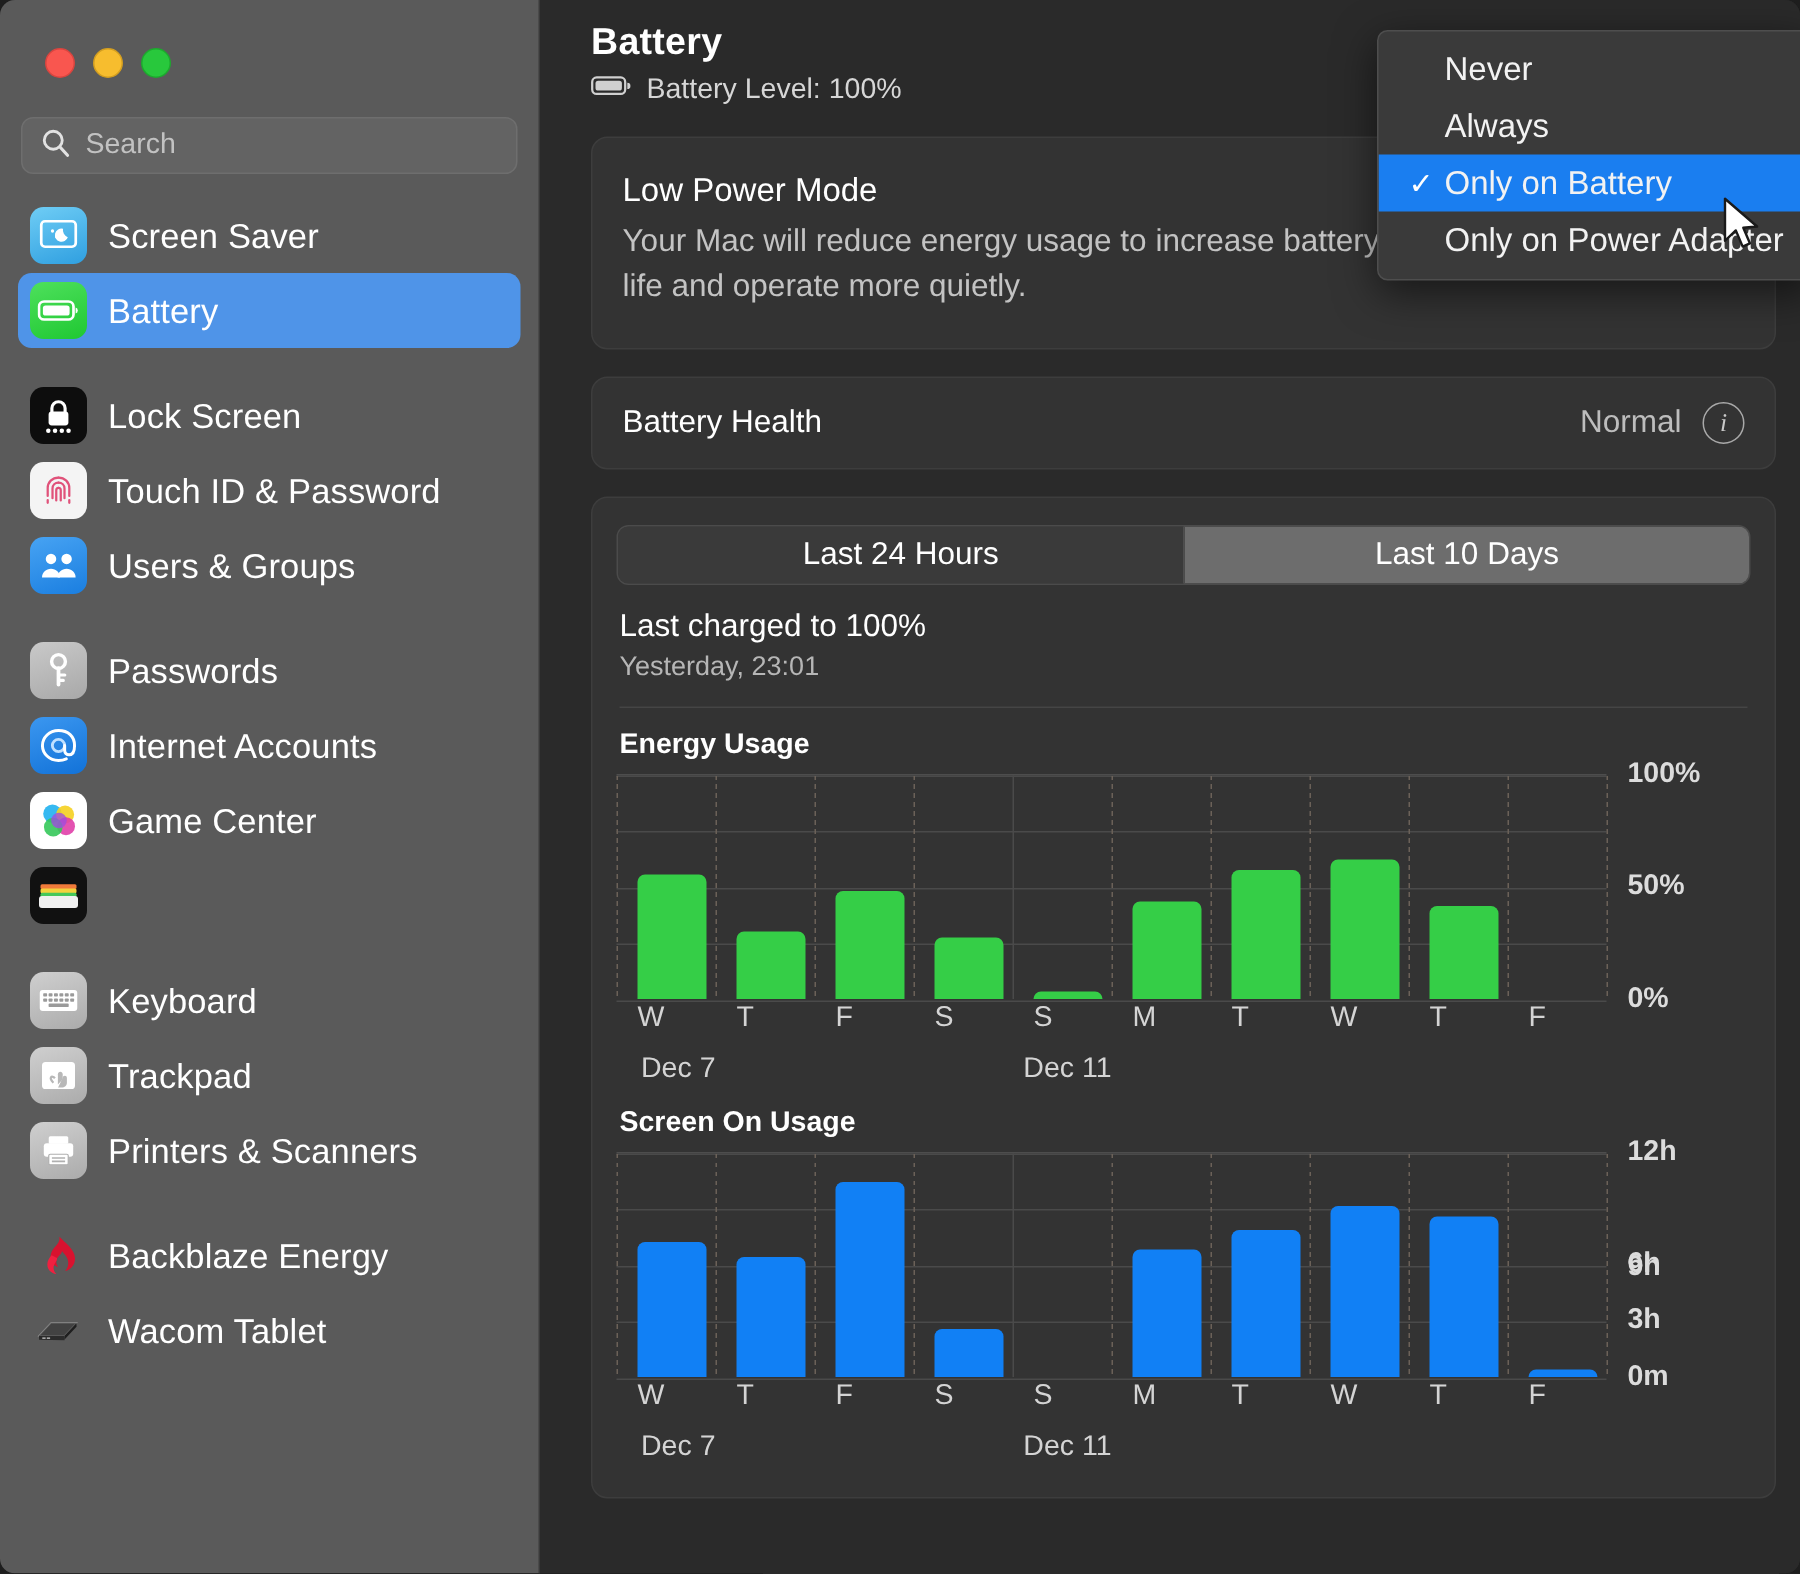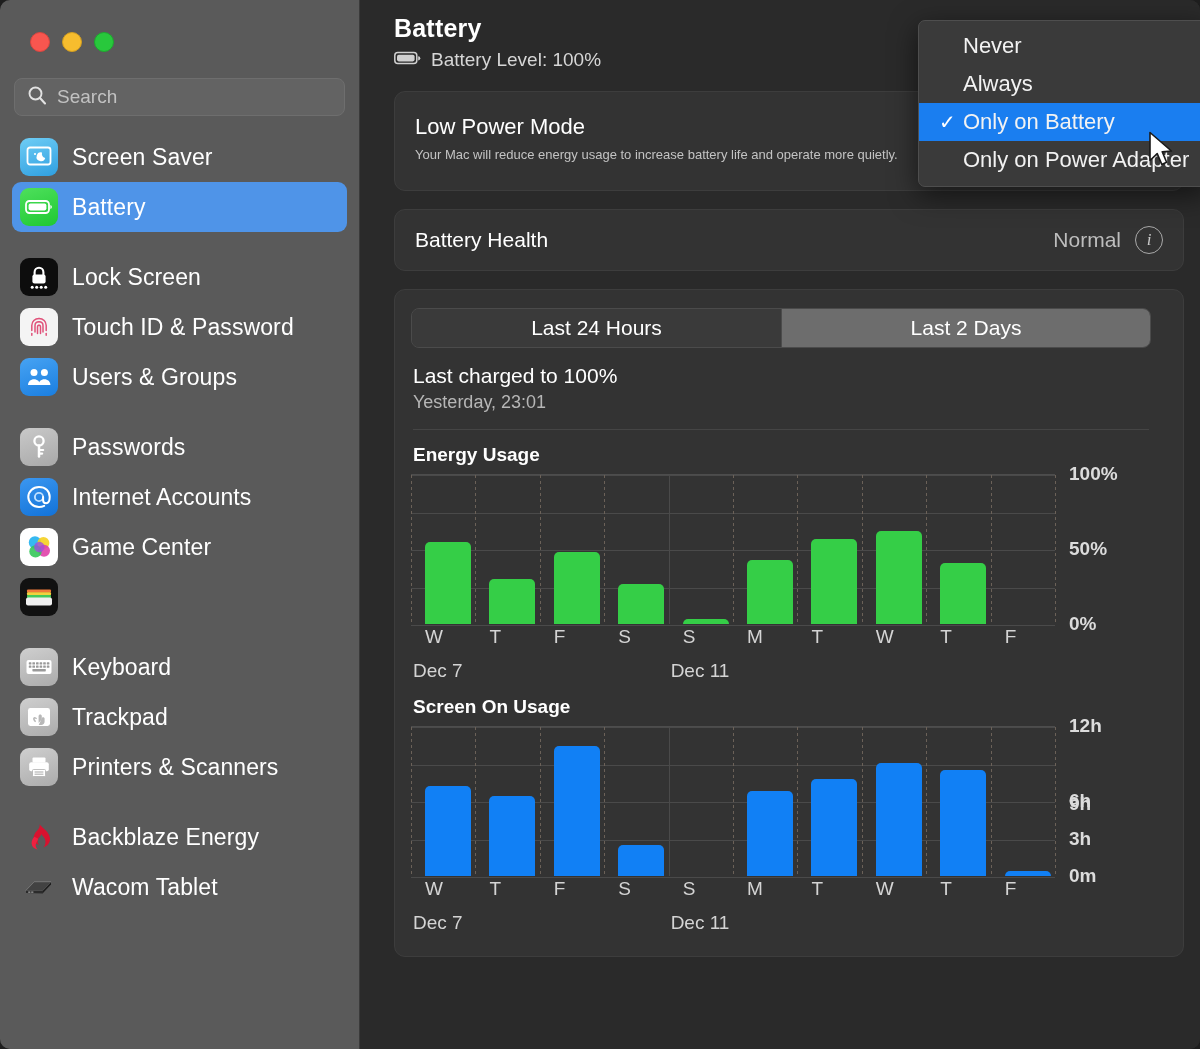--- a/index.html
+++ b/index.html
@@ -111,21 +111,21 @@
 
   .card {
     background: #333333;
     border: 1px solid #3d3d3d;
     border-radius: 11px;
     margin-top: 20px;
   }
   .card-lpm { padding: 22px 24px 26px 20px; }
   .lpm-title { color: #ffffff; font-size: 22px; }
   .lpm-desc {
-    color: #c3c3c3; font-size: 13px;
+    color: #c3c3c3; font-size: 21px;
     line-height: 1.42;
     margin-top: 6px;
     max-width: 520px;
   }
 
   .card-health {
     height: 62px;
     display: flex; align-items: center;
     justify-content: space-between;
     padding: 0 20px 0 20px;
@@ -138,21 +138,21 @@
     width: 28px; height: 28px;
     border-radius: 50%;
     border: 1.6px solid #a9a9a9;
     color: #c9c9c9;
     font-size: 17px;
     display: flex; align-items: center; justify-content: center;
     font-family: "Liberation Serif", serif;
     font-style: italic;
   }
 
-  .card-usage { margin-top: 18px; padding: 18px 32px 22px 16px; }
+  .card-usage { margin-top: 18px; padding: 18px 16px 22px 16px; }
 
   .segctl {
     display: flex;
     height: 40px;
     border-radius: 8px;
     overflow: hidden;
     border: 1px solid #4b4b4b;
     background: #3a3a3a;
   }
   .seg {
@@ -233,21 +233,21 @@
   }
 
   .xlabels { display: flex; margin-top: 2px; }
   .xslot { flex: 1 1 0; }
   .xlab {
     color: #d4d4d4; font-size: 19px;
     margin-left: 14px;
   }
   .xpad { width: 96px; flex: 0 0 96px; }
 
-  .datelabels { display: flex; margin-top: 12px; position: relative; }
+  .datelabels { display: flex; margin-top: 12px; position: relative; text-align: right; }
   .dslot { flex: 1 1 0; }
   .dlab { color: #d4d4d4; font-size: 19px; margin-left: 2px; }
 
   
   .menu {
     position: absolute;
     left: 918px; top: 20px;
     width: 290px;
     background: #3a3a3a;
     border: 1px solid #4e4e4e;
@@ -529,21 +529,21 @@
       <div class="health-right">
         <span class="health-value">Normal</span>
         <span class="info-circle">i</span>
       </div>
     </div>
 
     <div class="card card-usage">
 
       <div class="segctl">
         <div class="seg">Last 24 Hours</div>
-        <div class="seg active">Last 2 Days</div>
+        <div class="seg active">Last 10 Days</div>
       </div>
 
       <div class="charged">
         <div class="charged-main">Last charged to 100%</div>
         <div class="charged-sub">Yesterday, 23:01</div>
       </div>
 
       <div class="divider"></div>
 
       <div>

